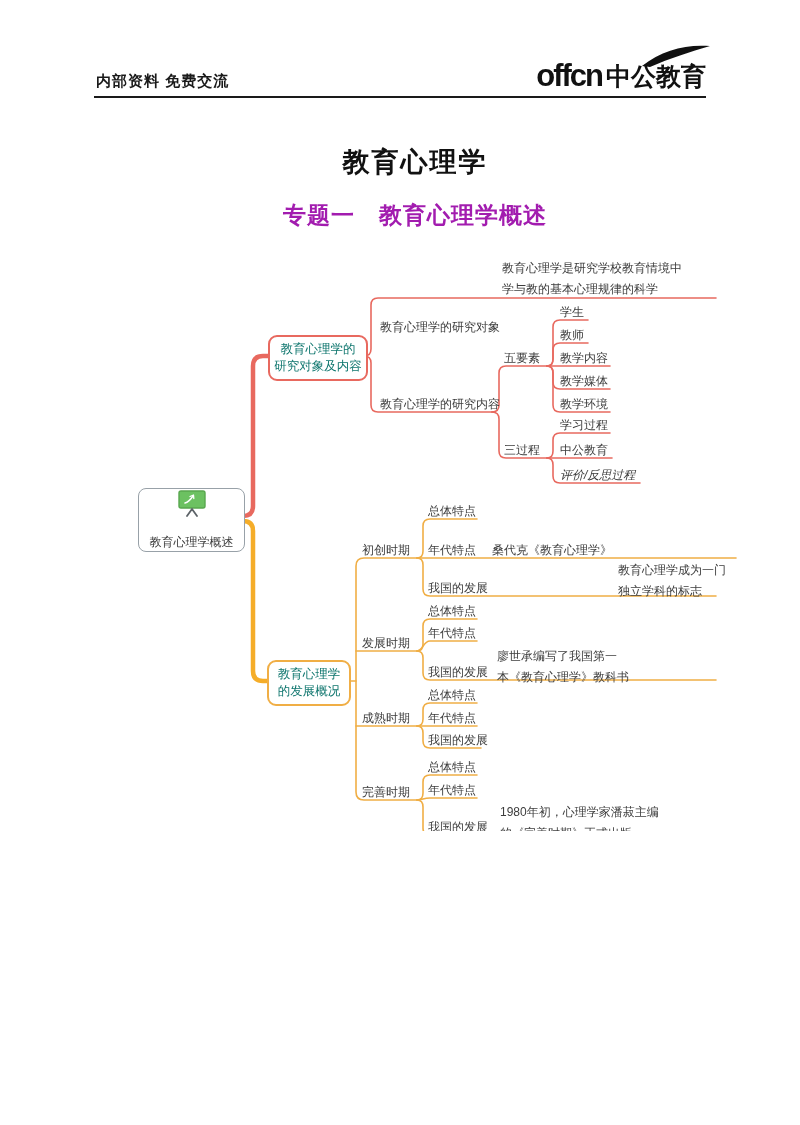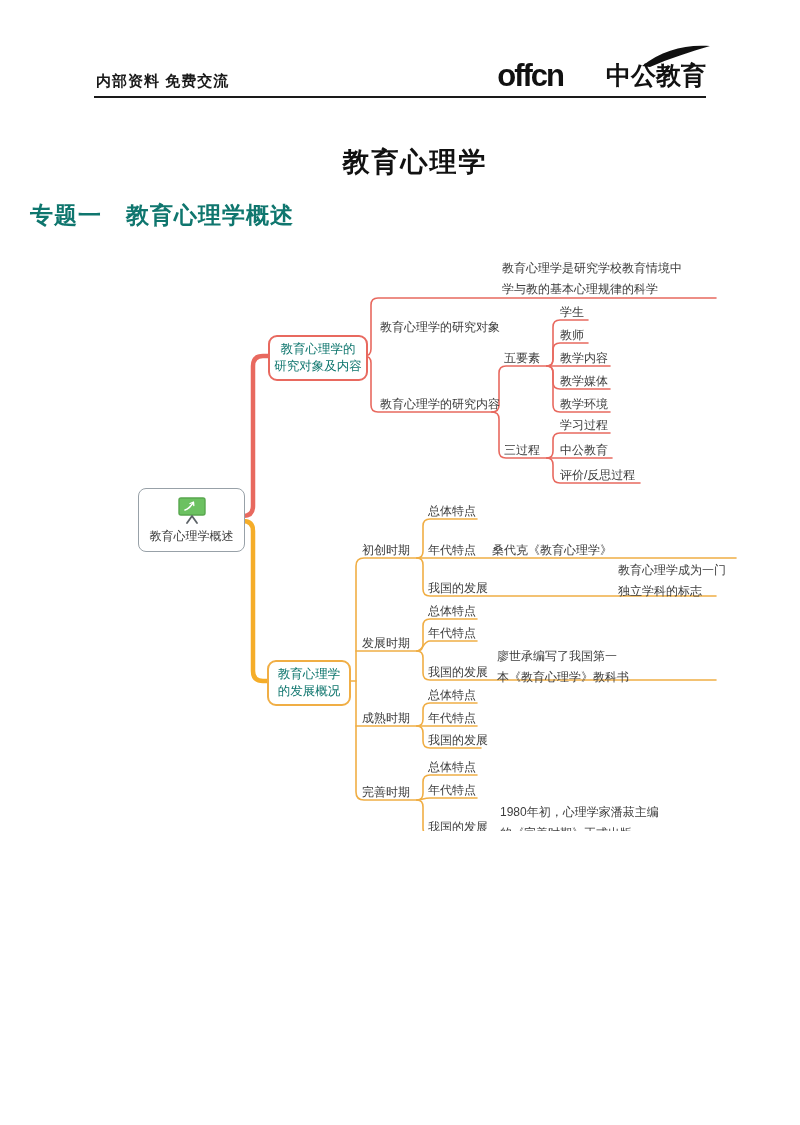--- a/index.html
+++ b/index.html
@@ -1,45 +1,45 @@
 <!DOCTYPE html>
 <html><head>
 <meta charset="utf-8">
 <style>
   html,body{margin:0;padding:0;background:#fff;}
   .page{position:relative;width:800px;height:831px;background:#ffffff;
         font-family:"Liberation Sans","DejaVu Sans",sans-serif;overflow:hidden;color:#222;}
   
   .header-note{position:absolute;left:96px;top:72px;font-size:15px;font-weight:bold;color:#1a1a1a;letter-spacing:1px;}
   .header-rule{position:absolute;left:94px;top:96px;width:612px;height:2px;background:#1a1a1a;}
-  .logo{position:absolute;top:58px;right:94px;display:flex;align-items:flex-start;gap:39px;}
+  .logo{position:absolute;top:58px;right:94px;display:flex;align-items:center;}
   .logo-offcn{font-size:31px;font-weight:900;letter-spacing:-2px;color:#111;line-height:36px;position:relative;}
   .logo-swoosh{position:absolute;right:-6px;top:-16px;}
   .logo-brand{font-size:25px;font-weight:900;color:#111;line-height:34px;margin-left:4px;}
   
   .doc-title{position:absolute;left:30px;top:144px;width:770px;text-align:center;
              font-size:27px;font-weight:bold;color:#111;letter-spacing:2px;}
-  .doc-subtitle{position:absolute;left:30px;top:200px;width:770px;text-align:left;
-             font-size:23px;font-weight:bold;color:#0f766e;letter-spacing:1px;}
+  .doc-subtitle{position:absolute;left:30px;top:200px;width:770px;text-align:center;
+             font-size:23px;font-weight:bold;color:#a21caf;letter-spacing:1px;}
   
   .wires{position:absolute;left:0;top:0;}
   .wires path{fill:none;stroke-linecap:round;stroke-linejoin:round;}
   .w-red{stroke:#e8695f;stroke-width:1.6px;}
   .w-red-trunk{stroke:#e8695f;stroke-width:4.5px;}
   .w-yel{stroke:#f0ae45;stroke-width:1.6px;}
   .w-yel-trunk{stroke:#f5ad29;stroke-width:4.5px;}
   .lbl{position:absolute;font-size:12px;line-height:16px;color:#3c3c3c;white-space:pre-line;}
   .note{line-height:21px;}
   .box{position:absolute;display:flex;align-items:center;justify-content:center;text-align:center;
        background:#fff;border-radius:9px;font-size:12.5px;line-height:17px;color:#0f766e;white-space:pre-line;}
   .box-red{border:2px solid #e8695f;}
   .box-yel{border:2px solid #f0ae45;}
   .root-box{position:absolute;left:138px;top:488px;width:105px;height:62px;background:#fff;
             border:1.5px solid #98a1a8;border-radius:8px;display:flex;flex-direction:column;
-            align-items:center;justify-content:center;}
+            align-items:center;justify-content:space-between;}
   .root-label{font-size:12px;color:#3c3c3c;margin-top:2px;}
   .pagenum{position:absolute;left:0;top:1024px;width:800px;text-align:center;
            font-family:"Liberation Serif","DejaVu Serif",serif;font-size:15px;color:#222;}
 </style>
 </head>
 <body>
 
 <div class="page">
 
   <div class="header-note">内部资料 免费交流</div>
@@ -115,21 +115,21 @@
   <div class="lbl" style="left:504px;top:350px;">五要素</div>
   <div class="lbl" style="left:560px;top:304px;">学生</div>
   <div class="lbl" style="left:560px;top:327px;">教师</div>
   <div class="lbl" style="left:560px;top:350px;">教学内容</div>
   <div class="lbl" style="left:560px;top:373px;">教学媒体</div>
   <div class="lbl" style="left:560px;top:396px;">教学环境</div>
 
   <div class="lbl" style="left:504px;top:442px;">三过程</div>
   <div class="lbl" style="left:560px;top:417px;">学习过程</div>
   <div class="lbl" style="left:560px;top:442px;">中公教育</div>
-  <div class="lbl" style="left:560px;top:467px;">评价/反思过程</div>
+  <div class="lbl" style="left:560px;top:467px;font-style:italic;">评价/反思过程</div>
 
   <div class="lbl" style="left:362px;top:542px;">初创时期</div>
   <div class="lbl" style="left:428px;top:503px;">总体特点</div>
   <div class="lbl" style="left:428px;top:542px;">年代特点</div>
   <div class="lbl" style="left:492px;top:542px;">桑代克《教育心理学》</div>
   <div class="lbl note" style="left:618px;top:536px;margin-top:24px;">教育心理学成为一门
 独立学科的标志</div>
   <div class="lbl" style="left:428px;top:580px;">我国的发展</div>
 
   <div class="lbl" style="left:362px;top:635px;">发展时期</div>

